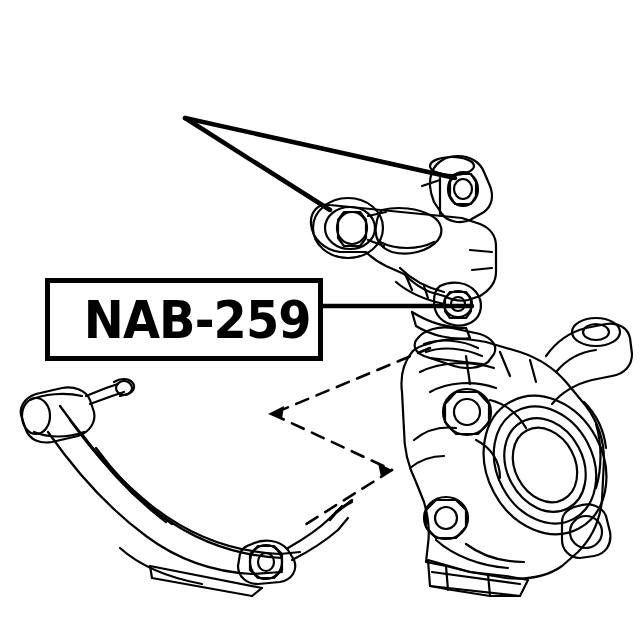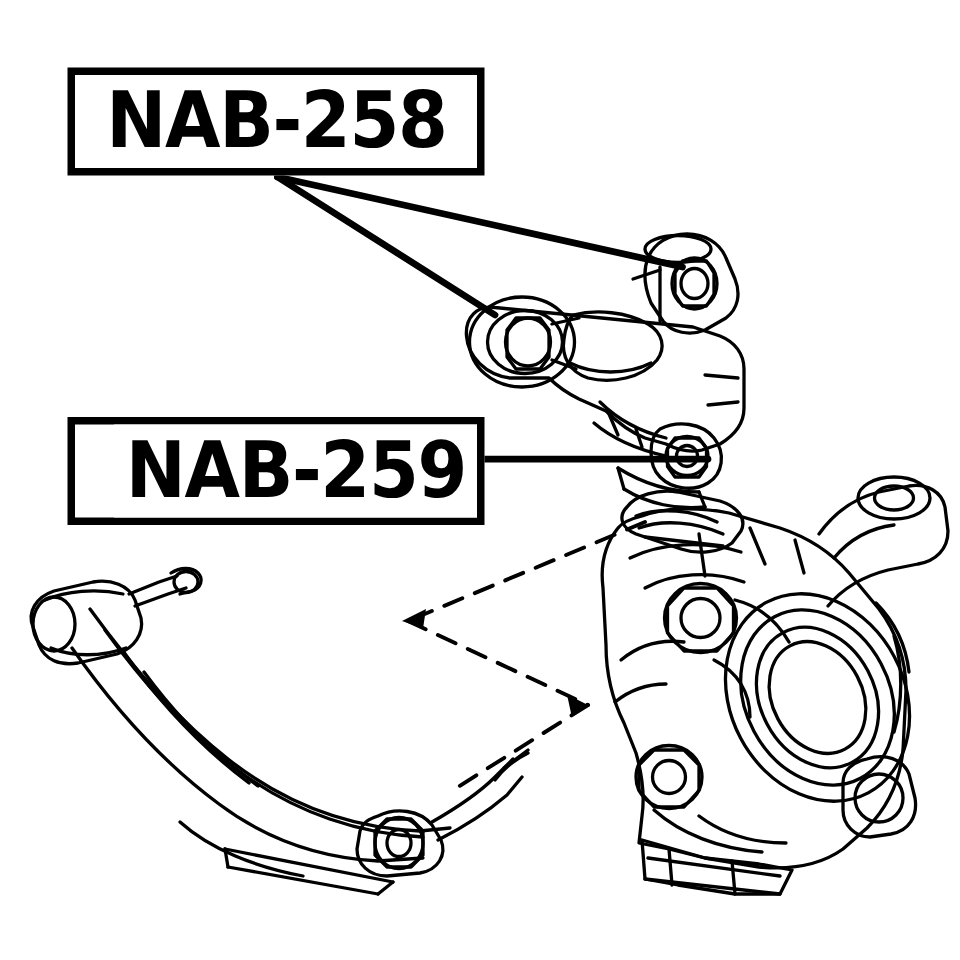--- a/index.html
+++ b/index.html
@@ -67,21 +67,21 @@
   #callout-258 {
     left: 45px;
     top: 45px;
     width: 278px;
     height: 72px;
   }
   #callout-259 {
     left: 45px;
     top: 278px;
     width: 278px;
-    height: 72px;
+    height: 83px;
     padding-left: 26px;
   }
 </style>
 </head>
 <body>
 
 <div id="diagram-root">
 
   <svg class="svg-layer" viewBox="0 0 640 640">
 
@@ -346,25 +346,20 @@
         <path d="M 150 566 L 262 588"></path>
         <path d="M 152 578 L 252 596"></path>
         <path d="M 150 566 L 152 578"></path>
         <path d="M 262 588 L 252 596"></path>
         <path d="M 120 548 C 140 566 170 578 202 584"></path>
       </g>
 
     </g>
   </svg>
 
-  <div id="callout-258" class="callout-box">
-    <div class="callout-inner">
-      <span class="callout-text">NAB-258</span>
-    </div>
-  </div>
 
   <div id="callout-259" class="callout-box">
     <div class="callout-inner">
       <span class="callout-text">NAB-259</span>
     </div>
   </div>
 
 </div>
 
 </body></html>

